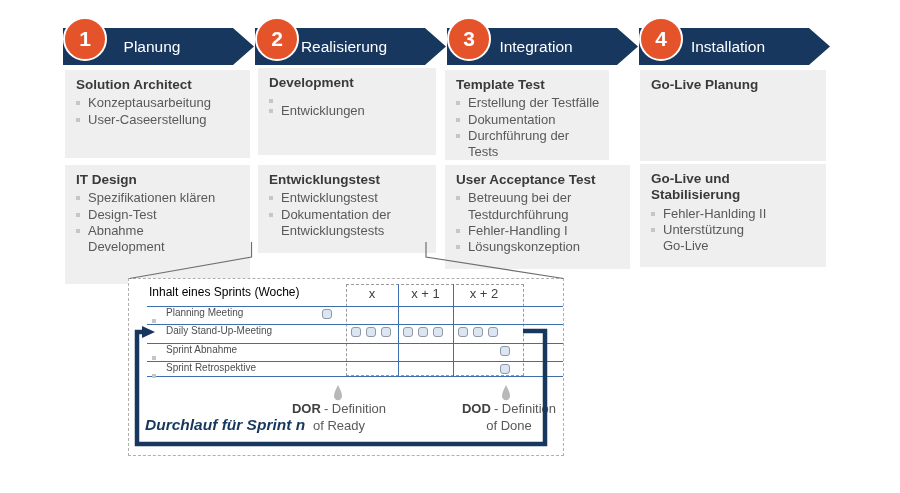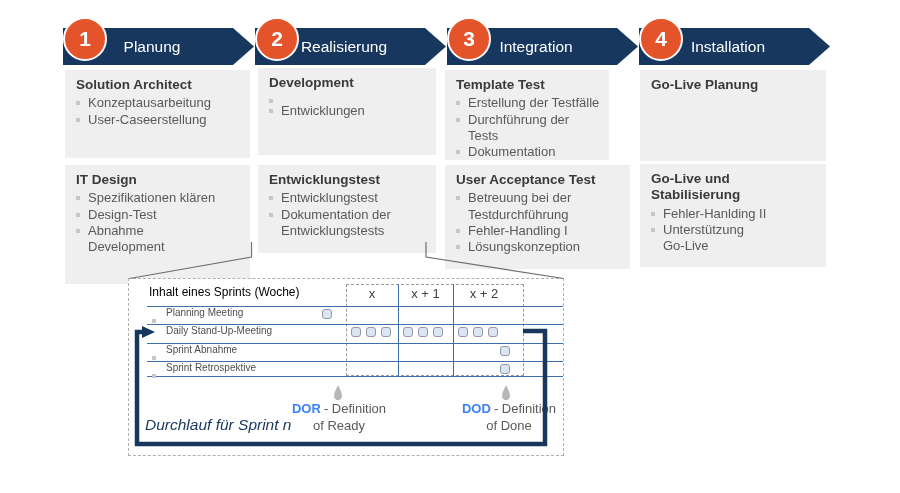--- a/index.html
+++ b/index.html
@@ -18,23 +18,23 @@
              border:1px dashed #b0b0b0;box-sizing:border-box;background:#ffffff;}
   .sp{position:absolute;box-sizing:border-box;}
   .rowlabel{font-size:10px;color:#4e4e4e;white-space:nowrap;}
   .hline{height:1px;background:#3d6fad;}
   .vline{width:1px;background:#3d6fad;}
   .weekblock{border:1px dashed #9a9a9a;}
   .weeklabel{font-size:13px;color:#404040;text-align:center;}
   .cb{position:absolute;width:10px;height:10px;background:#dbe6f2;
       border:1.5px solid #8e99a5;border-radius:3px;box-sizing:border-box;}
   .defblock{font-size:13px;color:#595959;text-align:center;line-height:1.3;}
-  .defblock b{color:#3b82f6;}
+  .defblock b{color:#404040;}
   .defblock .rest{margin-left:3px;}
-  .caption{font-size:15.5px;font-weight:normal;font-style:italic;color:#17375E;white-space:nowrap;}
+  .caption{font-size:15.5px;font-weight:bold;font-style:italic;color:#17375E;white-space:nowrap;}
   .overlay{pointer-events:none;}
 </style>
 </head>
 <body>
 
 <div class="stage">
 
   <svg width="900" height="70">
     <polygon points="63,28 233,28 254,46.5 233,65 63,65" fill="#17375E"></polygon>
     <polygon points="255,28 425,28 446,46.5 425,65 255,65" fill="#17375E"></polygon>
@@ -117,25 +117,25 @@
 
   <div class="pbox" style="left:445px;top:70px;width:164px;height:90px">
     <div class="pbox-title">Template Test</div>
     <ul class="blist">
       <li>
           <span class="mk"></span>
           <span class="btxt">Erstellung der Testfälle</span>
         </li>
       <li>
           <span class="mk"></span>
+          <span class="btxt">Dokumentation</span>
+        </li>
+      <li>
+          <span class="mk"></span>
           <span class="btxt">Durchführung der Tests</span>
-        </li>
-      <li>
-          <span class="mk"></span>
-          <span class="btxt">Dokumentation</span>
         </li>
     </ul>
   </div>
 
   <div class="pbox" style="left:445px;top:165px;width:185px;height:104px">
     <div class="pbox-title">User Acceptance Test</div>
     <ul class="blist">
       <li>
           <span class="mk"></span>
           <span class="btxt">Betreuung bei der

